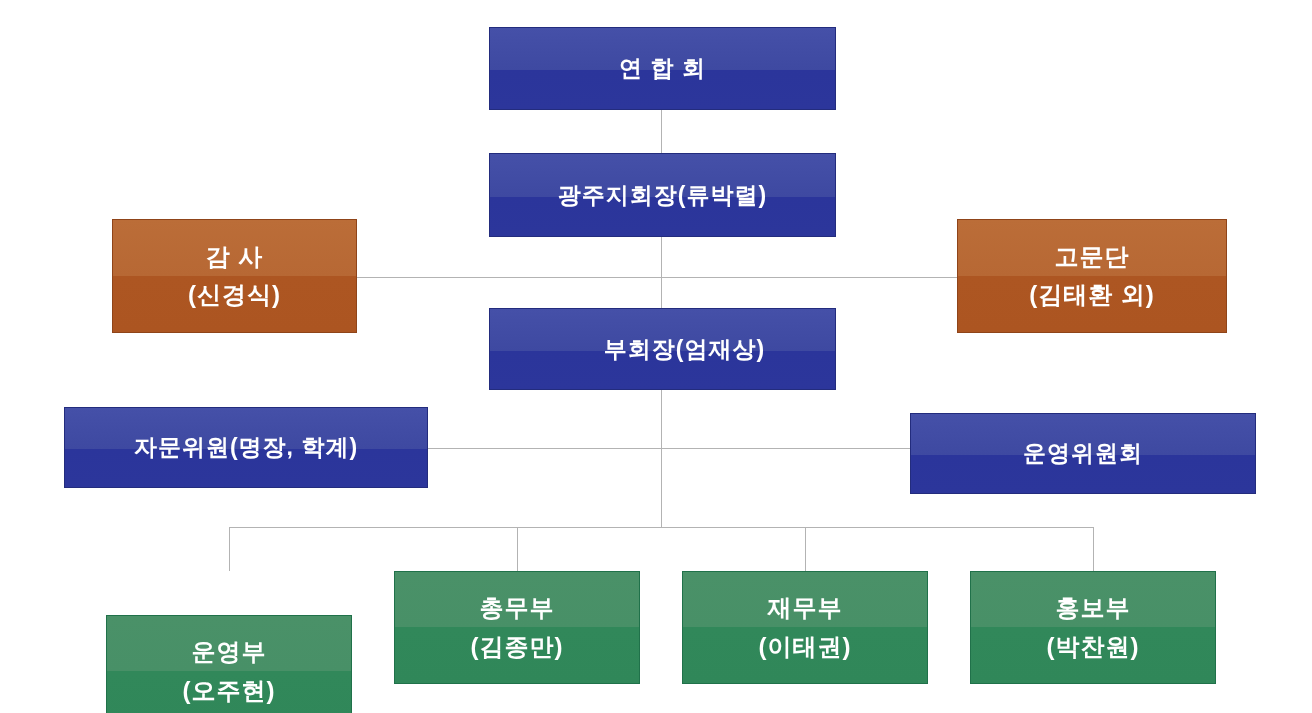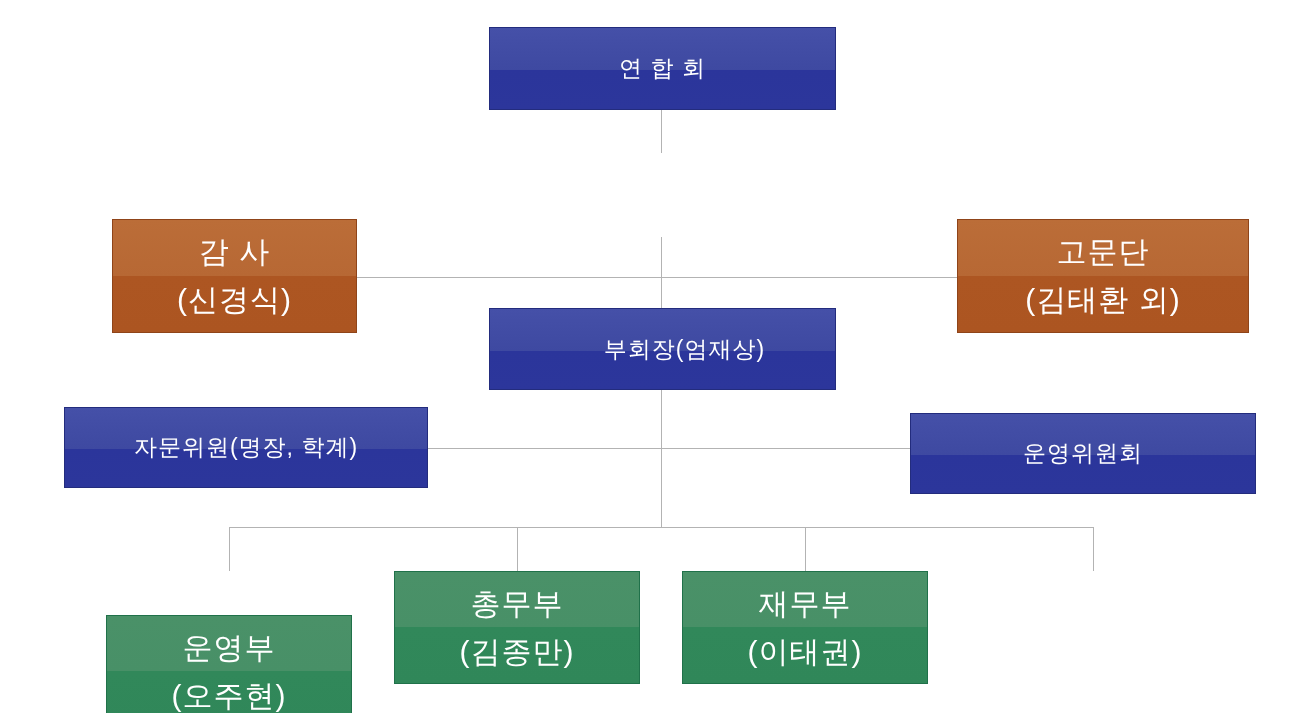--- a/index.html
+++ b/index.html
@@ -16,50 +16,50 @@
     overflow: hidden;
   }
   .node {
     position: absolute;
     box-sizing: border-box;
     display: flex;
     flex-direction: column;
     align-items: center;
     justify-content: center;
     color: #ffffff;
-    font-weight: normal;
+    font-weight: bold;
     text-align: center;
     letter-spacing: 1px;
   }
   .node .l1, .node .l2 {
     display: block;
     line-height: 1.6;
     white-space: nowrap;
   }
   .single { font-size: 23px; }
-  .double { font-size: 30px; text-align: center; }
+  .double { font-size: 24px; text-align: center; }
 
   .blue {
     background: linear-gradient(180deg, #4550a8 0%, #3e49a1 52%, #2b359b 52%, #2c369b 100%);
     border: 1px solid #232c7d;
   }
   .orange {
     background: linear-gradient(180deg, #bb6d38 0%, #b76834 50%, #ad5622 50%, #ac5521 100%);
     border: 1px solid #8f4419;
   }
   .green {
     background: linear-gradient(180deg, #4f946c 0%, #4a9168 0%, #489067 50%, #31885a 50%, #308759 100%);
     border: 1px solid #20714a;
   }
 
   
   #n-yeonhaphoe      { left: 489px; top: 27px;  width: 347px; height: 83px; }
   #n-gwangju         { left: 489px; top: 153px; width: 347px; height: 84px; }
   #n-gamsa           { left: 112px; top: 219px; width: 245px; height: 114px; }
-  #n-gomundan        { left: 957px; top: 219px; width: 292px; height: 114px; }
+  #n-gomundan        { left: 957px; top: 219px; width: 270px; height: 114px; }
   #n-buhoejang       { left: 489px; top: 308px; width: 347px; height: 82px; padding-left: 44px; }
   #n-jamun           { left: 64px;  top: 407px; width: 364px; height: 81px; }
   #n-unyeongwiwonhoe { left: 910px; top: 413px; width: 346px; height: 81px; }
   #n-unyeongbu       { left: 106px; top: 571px; width: 246px; height: 113px; margin-top: 44px; }
   #n-chongmubu       { left: 394px; top: 571px; width: 246px; height: 113px; }
   #n-jaemubu         { left: 682px; top: 571px; width: 246px; height: 113px; }
   #n-hongbobu        { left: 970px; top: 571px; width: 246px; height: 113px; }
 
   .connector {
     position: absolute;
@@ -89,20 +89,23 @@
   <div class="connector" id="c-h3"></div>
   <div class="connector" id="c-s1"></div>
   <div class="connector" id="c-s2"></div>
   <div class="connector" id="c-s3"></div>
   <div class="connector" id="c-s4"></div>
 
   <div class="node blue single" id="n-yeonhaphoe">
     <span class="l1">연 합 회</span>
   </div>
 
+  <div class="node blue single" id="n-gwangju">
+    <span class="l1">광주지회장(류박렬)</span>
+  </div>
 
   <div class="node orange double" id="n-gamsa">
     <span class="l1">감 사</span>
     <span class="l2">(신경식)</span>
   </div>
   <div class="node orange double" id="n-gomundan">
     <span class="l1">고문단</span>
     <span class="l2">(김태환 외)</span>
   </div>
 
@@ -122,14 +125,18 @@
     <span class="l2">(오주현)</span>
   </div>
   <div class="node green double" id="n-chongmubu">
     <span class="l1">총무부</span>
     <span class="l2">(김종만)</span>
   </div>
   <div class="node green double" id="n-jaemubu">
     <span class="l1">재무부</span>
     <span class="l2">(이태권)</span>
   </div>
+  <div class="node green double" id="n-hongbobu">
+    <span class="l1">홍보부</span>
+    <span class="l2">(박찬원)</span>
+  </div>
 
 </div>
 
 </body></html>

